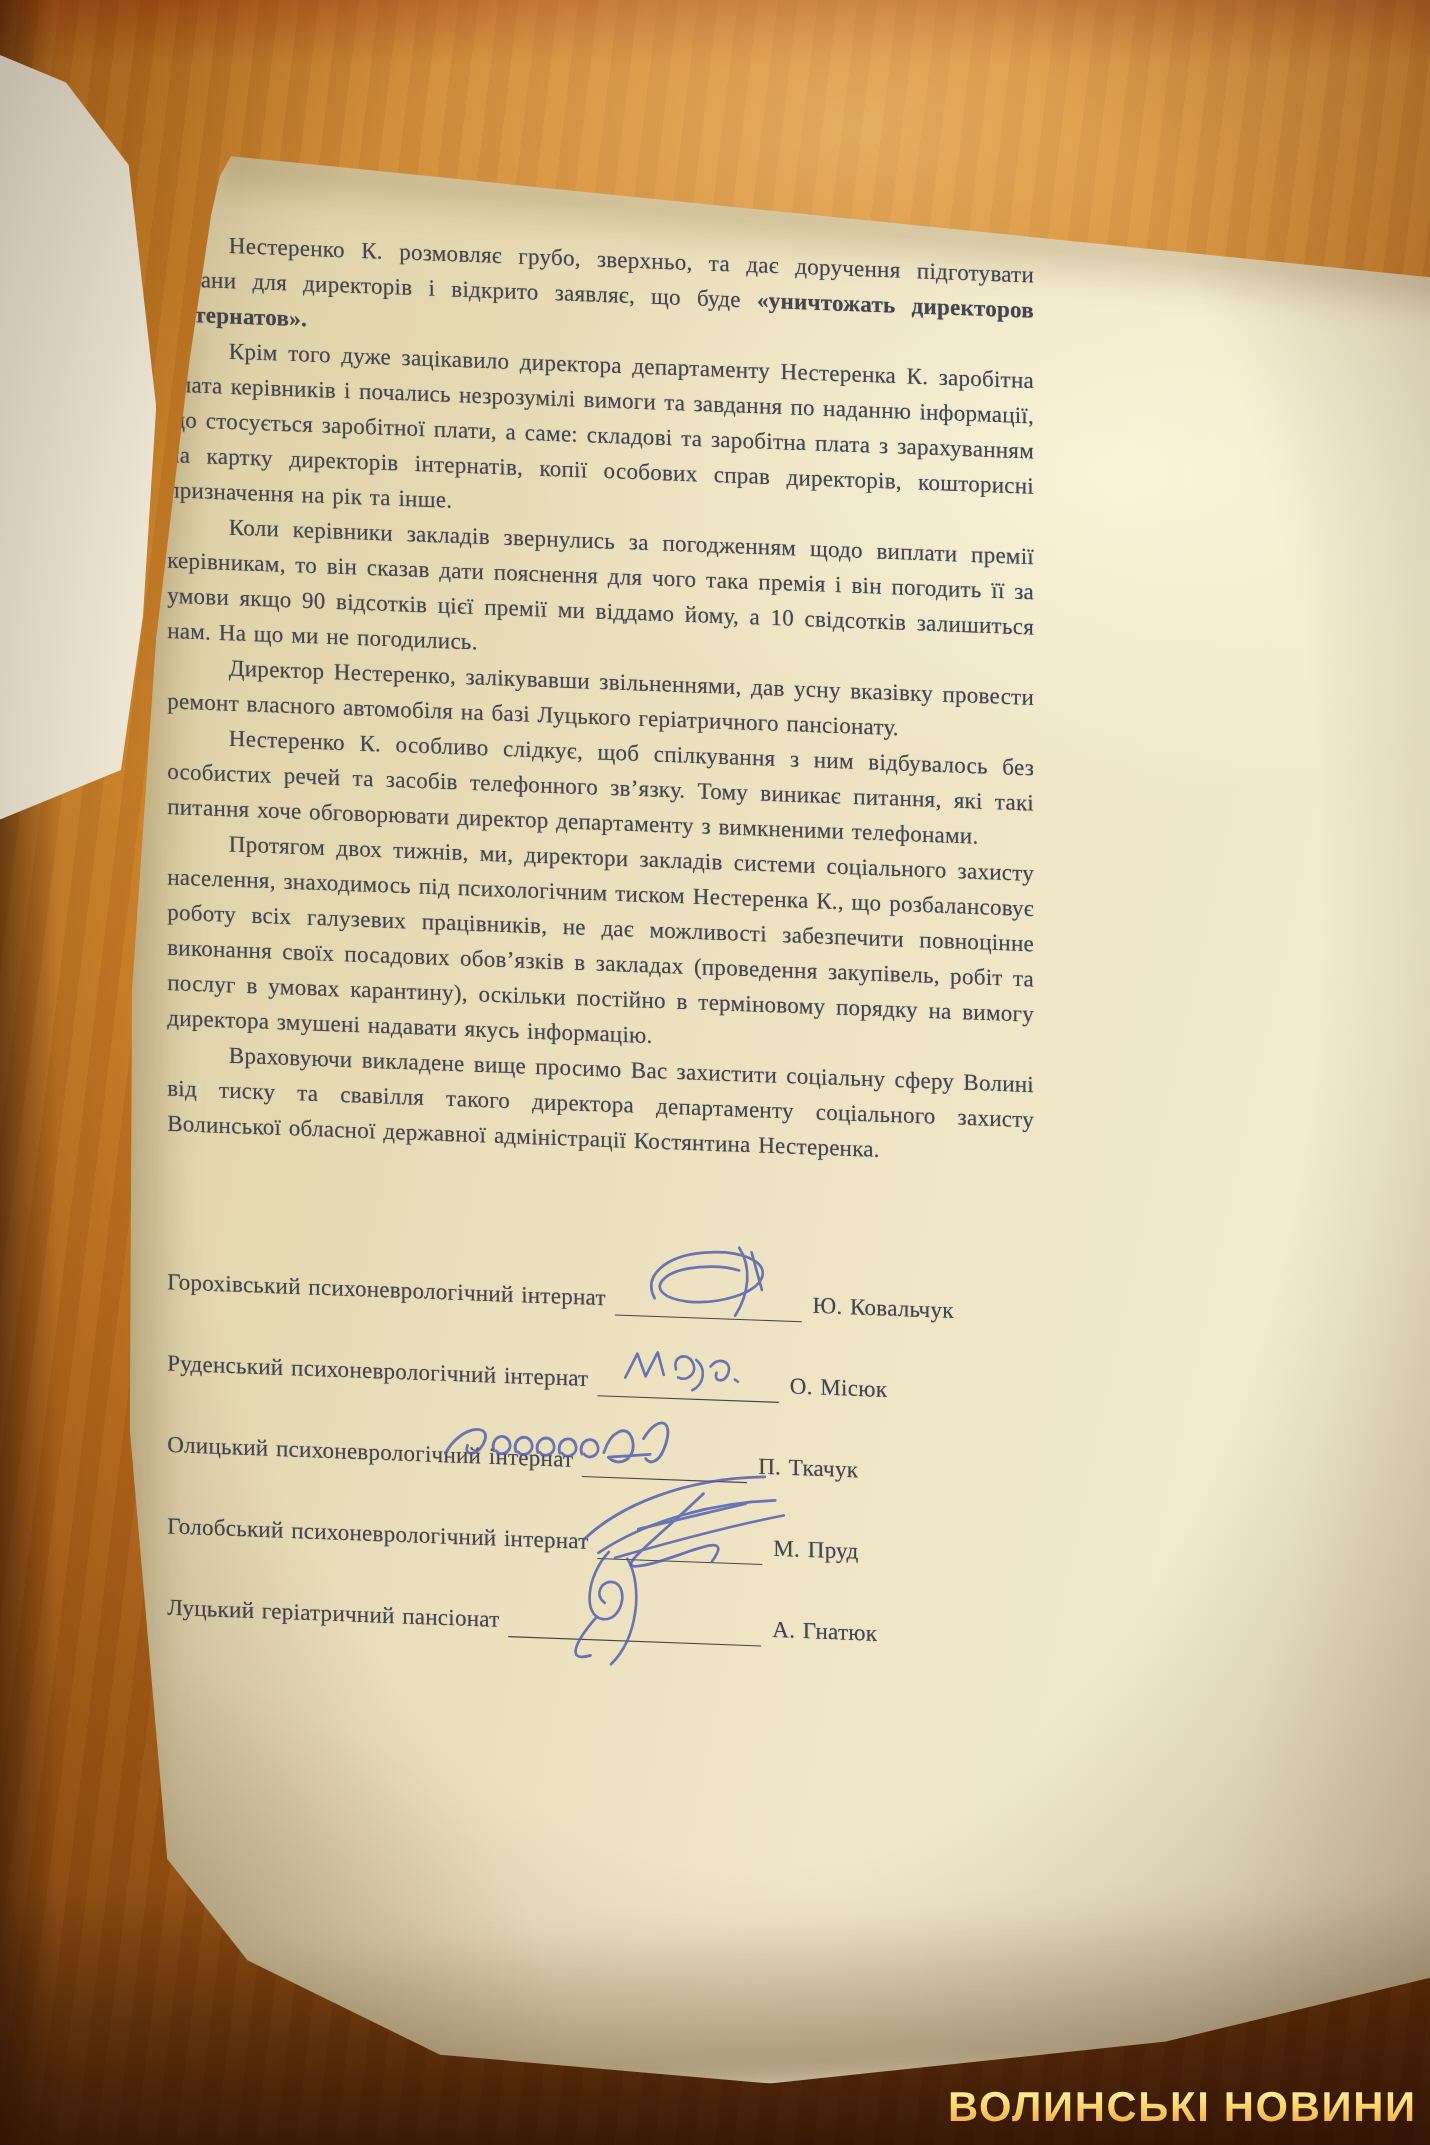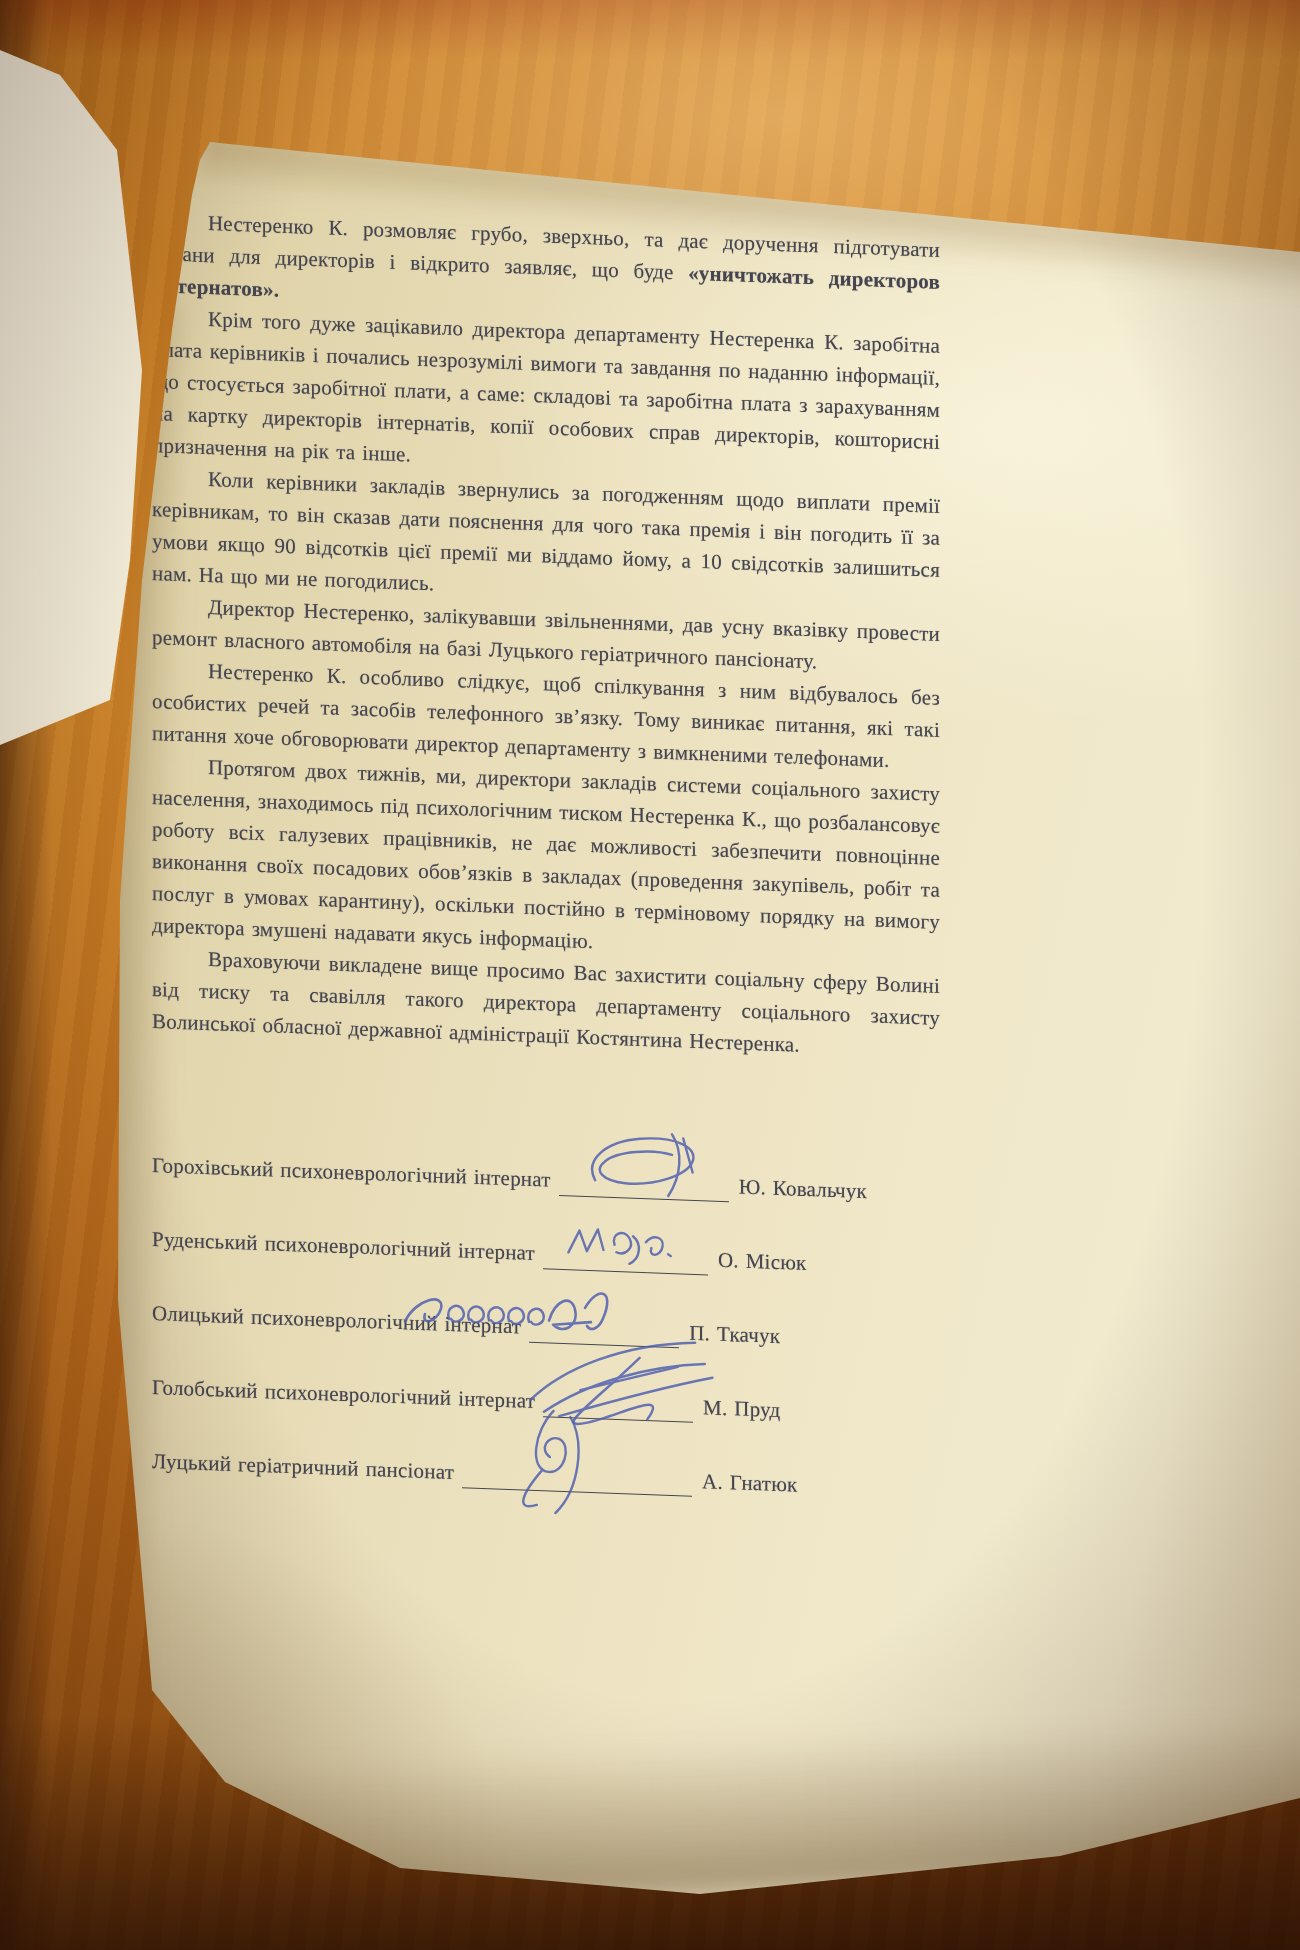--- a/index.html
+++ b/index.html
@@ -158,13 +158,14 @@
             </svg>
           </span>
           <span class="sig-name">А. Гнатюк</span>
         </div>
 
       </div>
     </div>
   </div>
 
   <div class="vignette"></div>
+  <div class="watermark">ВОЛИНСЬКІ НОВИНИ</div>
 </div>
 
 </body></html>

